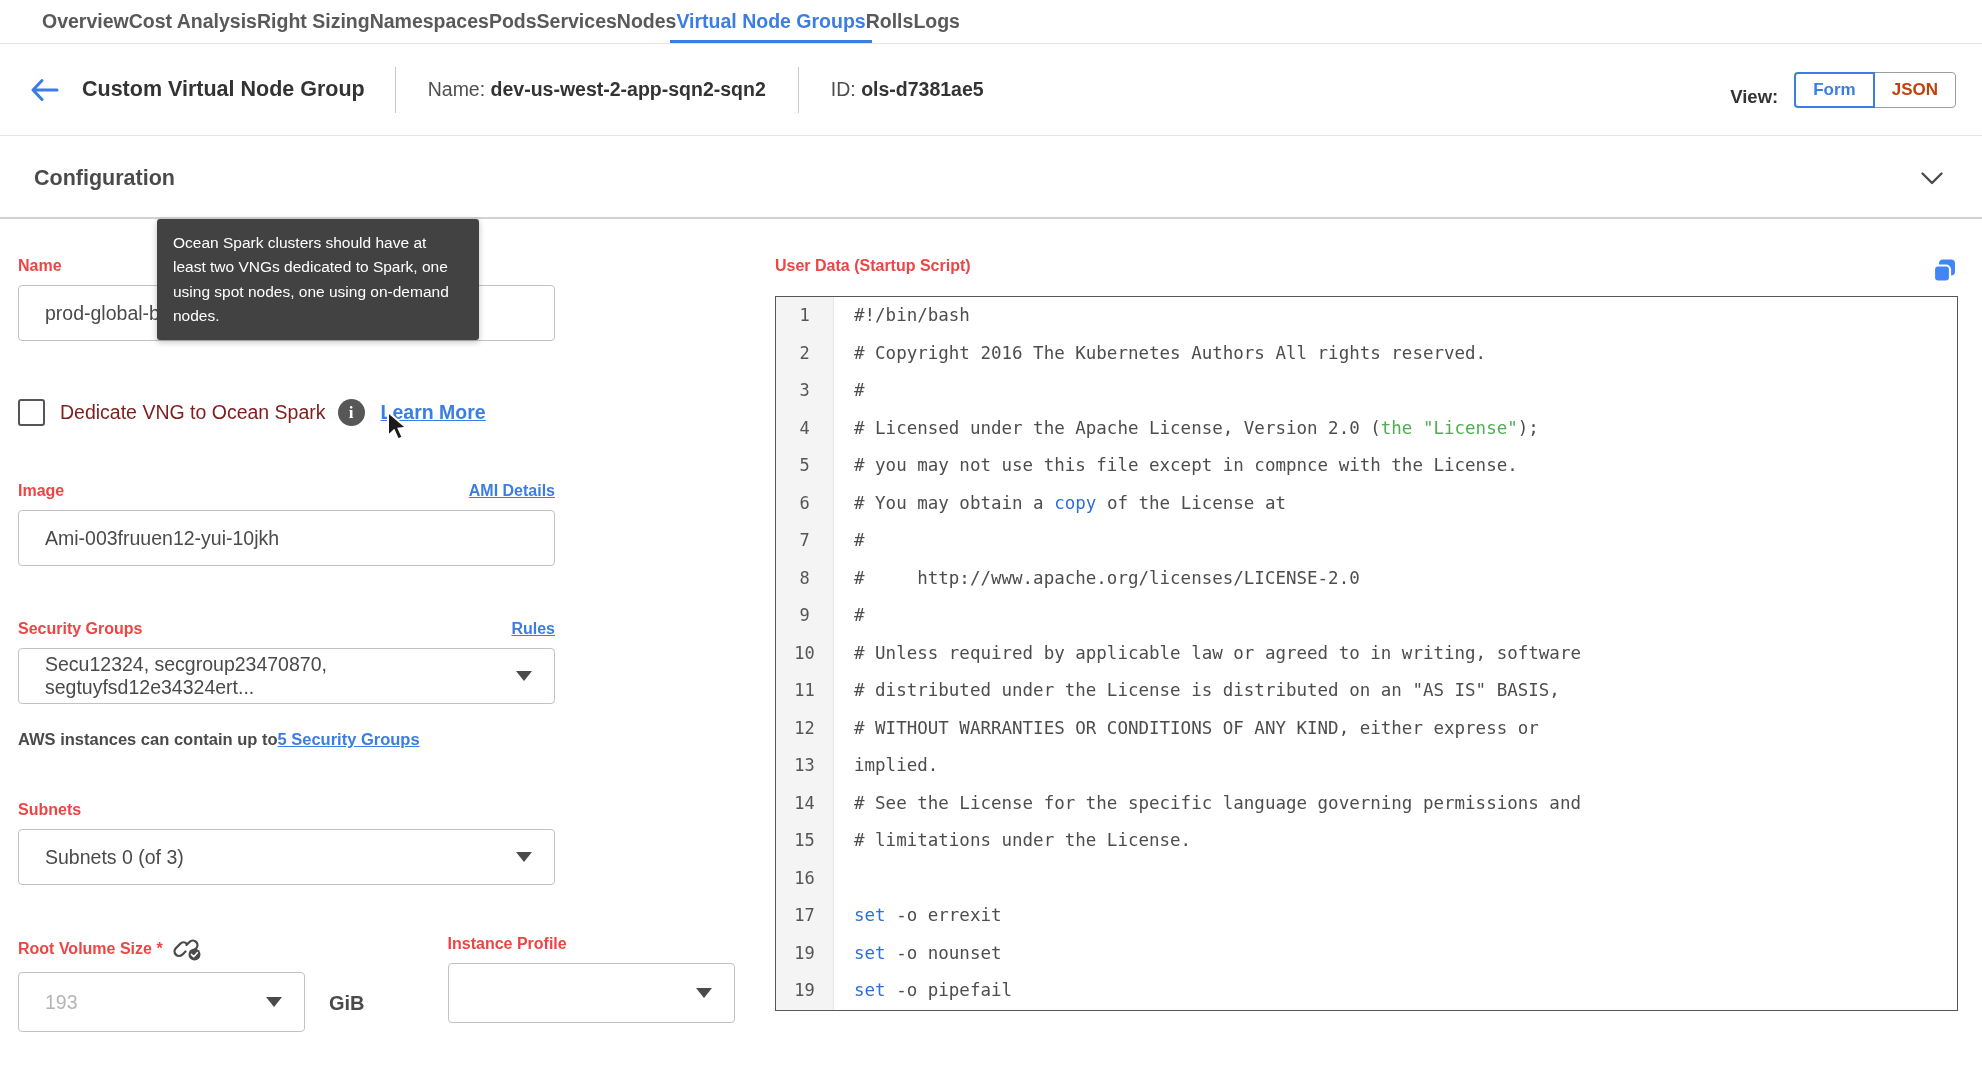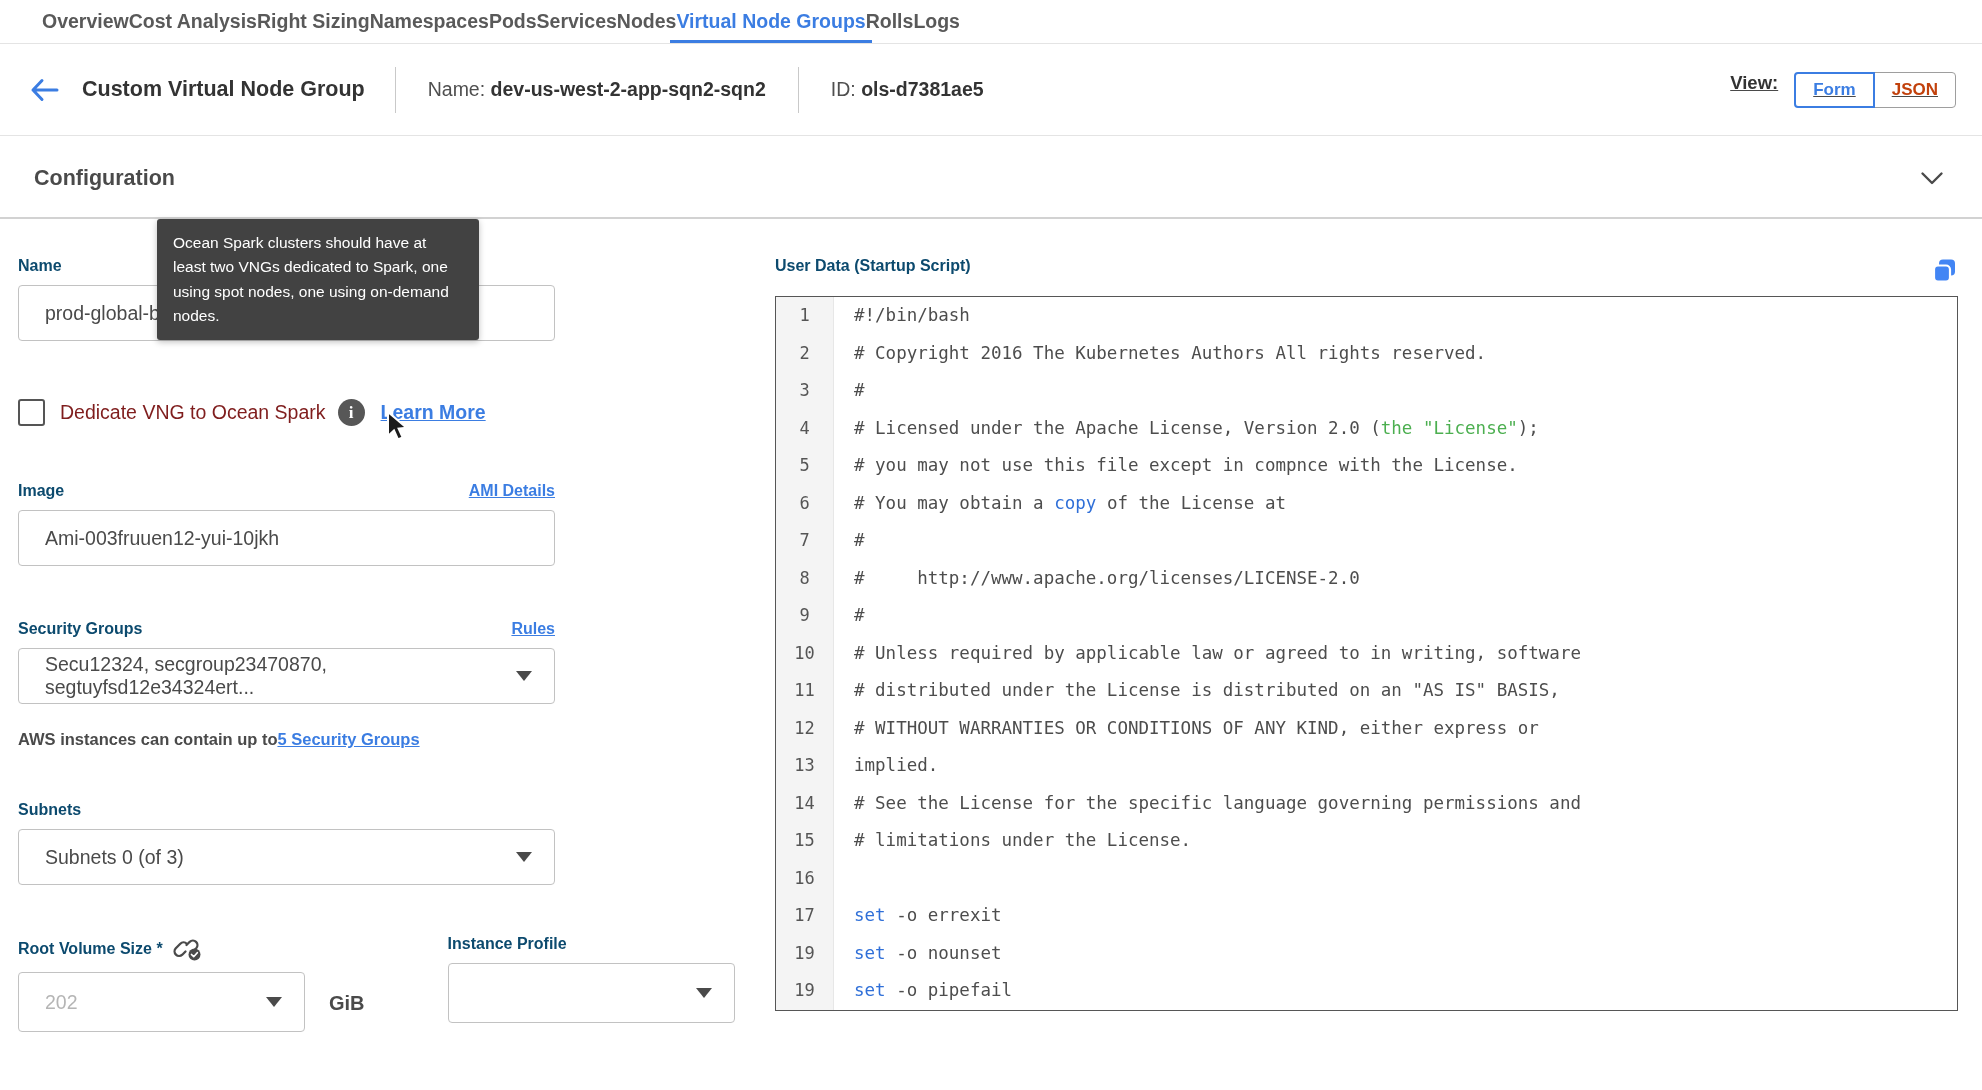--- a/index.html
+++ b/index.html
@@ -16,21 +16,21 @@
     bottom:0; height:3px; background:#3b7de2; }
 
   
   .header { display:flex; align-items:center; height:92px; padding:0 26px 0 28px;
     border-bottom:1px solid #e4e4e4; }
   .back-btn { display:flex; align-items:center; margin-right:22px; cursor:pointer; }
   .page-title { font-size:21.5px; font-weight:700; color:#333; margin-right:30px; }
   .vdiv { width:1px; height:46px; background:#c9c9c9; }
   .meta { font-size:19.5px; color:#4f4f4f; margin:0 32px; white-space:nowrap; }
   .meta b { color:#333; font-weight:700; }
-  .header-right { margin-left:auto; display:flex; align-items:flex-start;text-decoration:underline; }
+  .header-right { margin-left:auto; display:flex; align-items:flex-end; }
   .view-label { font-size:18.5px; font-weight:700; color:#333; margin-right:16px; }
   .seg-btn { height:36px; padding:0 17px; background:#fff; font-size:17px;
     font-weight:700; cursor:pointer; display:flex; align-items:center; }
   .seg-btn.active { border:2px solid #3b7de2; color:#3b7de2;
     border-radius:4px 0 0 4px; z-index:2; }
   .seg-btn.plain { border:1px solid #9e9e9e; color:#c2410c;
     border-radius:0 4px 4px 0; margin-left:-1px; }
 
   
   .section-head { display:flex; align-items:center; justify-content:space-between;
@@ -38,21 +38,21 @@
   .section-title { font-size:21.5px; font-weight:600; color:#4a4a4a; }
   .section-divider { height:2px; background:#d2d2d2; }
 
   
   .content { position:relative; display:flex; padding:38px 24px 0 18px; }
   .left-col { width:700px; flex:none; }
   .right-col { flex:1; margin-left:57px; }
 
   .field-label-row { display:flex; justify-content:space-between; align-items:flex-end;
     width:537px; }
-  .field-label { font-size:16px; font-weight:600; color:#0c4a6e; }
+  .field-label { font-size:16px; font-weight:600; color:#ef4444; }
   .link { color:#3b7de2; font-weight:600; text-decoration:underline; cursor:pointer; }
   .small-link { font-size:16px; }
 
   .input, .select { width:537px; height:56px; border:1px solid #c2c2c2; border-radius:4px;
     background:#fff; display:flex; align-items:center; padding:0 22px 0 26px;
     font-size:19.5px; color:#4a4a4a; margin-top:10px; }
   .select { justify-content:space-between; cursor:pointer; }
   .caret { width:0; height:0; border-left:8px solid transparent;
     border-right:8px solid transparent; border-top:10px solid #4a4a4a; flex:none; }
 
@@ -229,21 +229,21 @@
         <div class="rv-label-row">
           <span class="field-label">Root Volume Size *</span>
           <svg width="30" height="27" viewBox="0 0 30 27">
             <path d="M12.5 16.5 l-3.2 3.2 a4.6 4.6 0 0 1 -6.5 -6.5 l4.5 -4.5 a4.6 4.6 0 0 1 6.5 0" fill="none" stroke="#4a4a4a" stroke-width="2.3" stroke-linecap="round"></path>
             <path d="M13.5 10 l3.2 -3.2 a4.6 4.6 0 0 1 6.5 6.5 l-3.4 3.4" fill="none" stroke="#4a4a4a" stroke-width="2.3" stroke-linecap="round"></path>
             <circle cx="21.5" cy="19.5" r="6" fill="#4a4a4a"></circle>
             <path d="M18.5 19.5 l2.2 2.2 l3.6 -4" fill="none" stroke="#fff" stroke-width="1.7" stroke-linecap="round" stroke-linejoin="round"></path>
           </svg>
         </div>
         <div class="select combo">
-          <span class="placeholder">202</span>
+          <span class="placeholder">193</span>
           <span class="caret"></span>
         </div>
       </div>
       <span class="gib">GiB</span>
       <div class="ip-group">
         <div class="field-label-row" style="width:287px;">
           <span class="field-label">Instance Profile</span>
         </div>
         <div class="select combo">
           <span></span>

